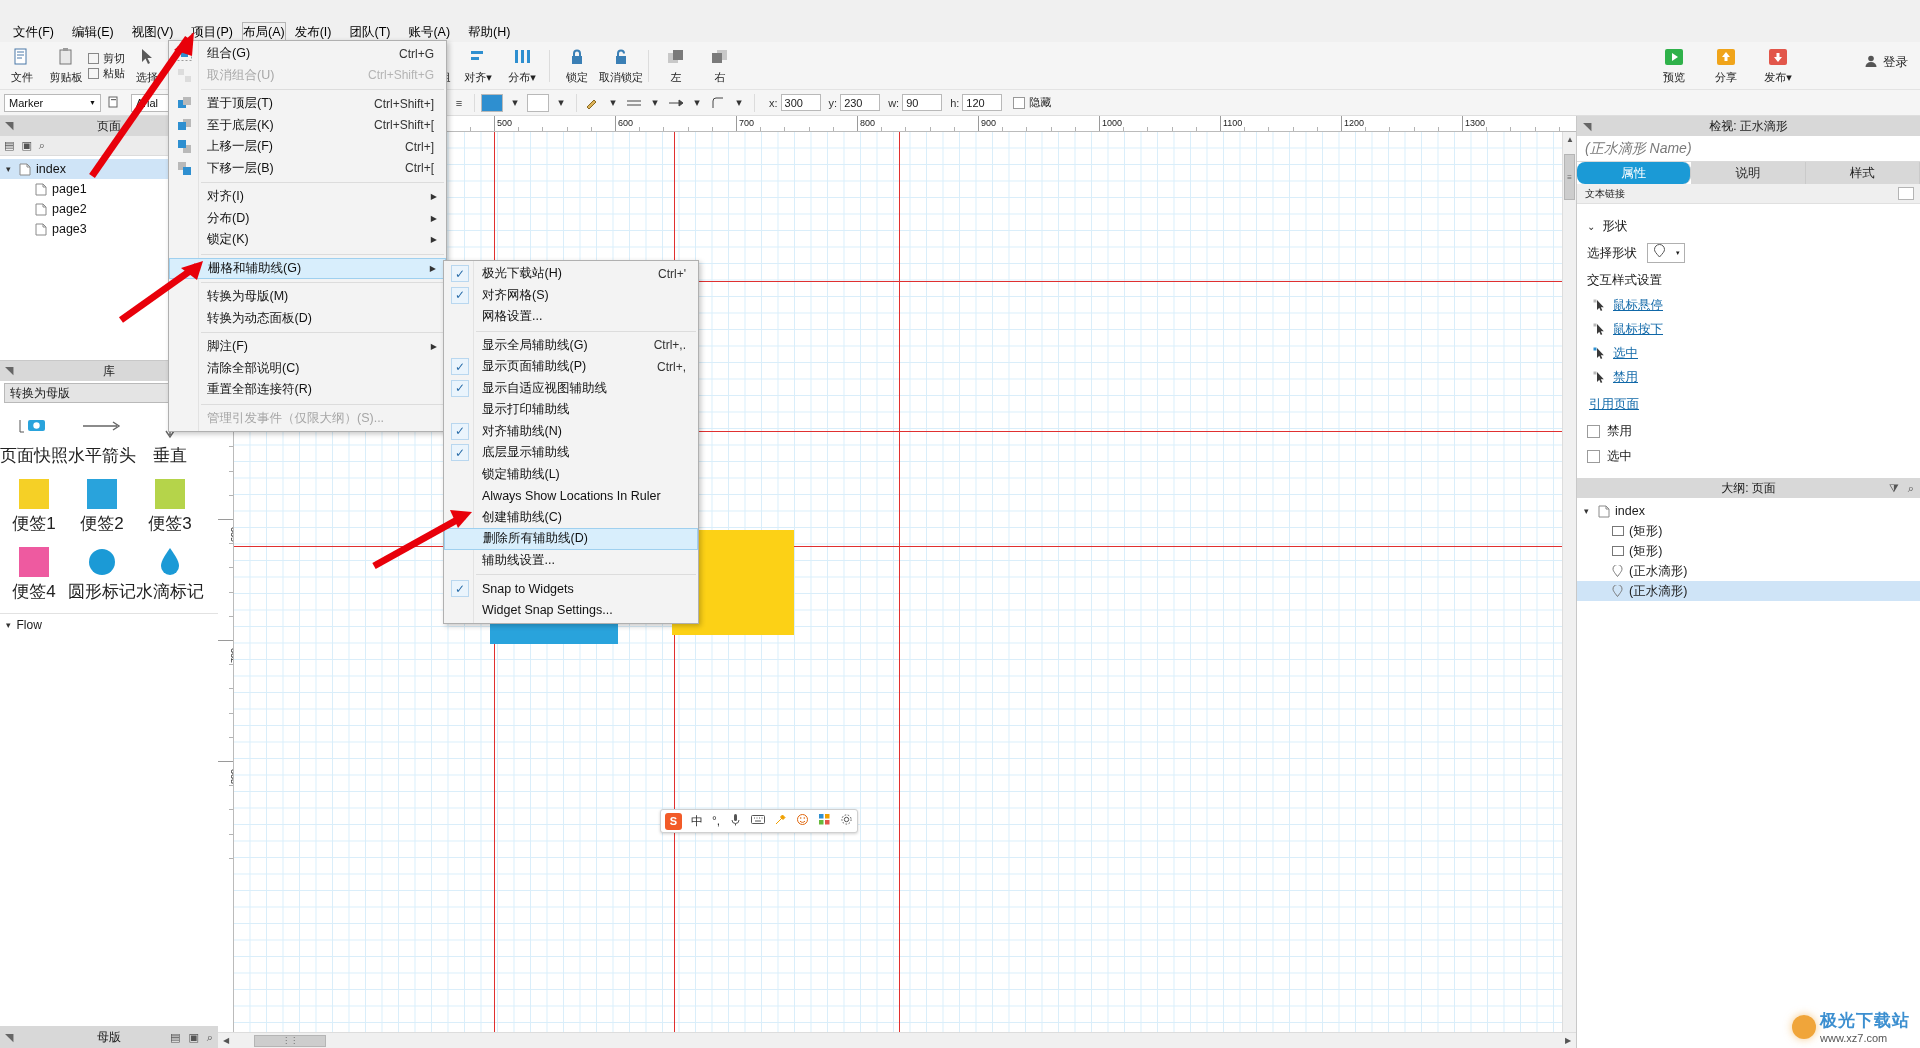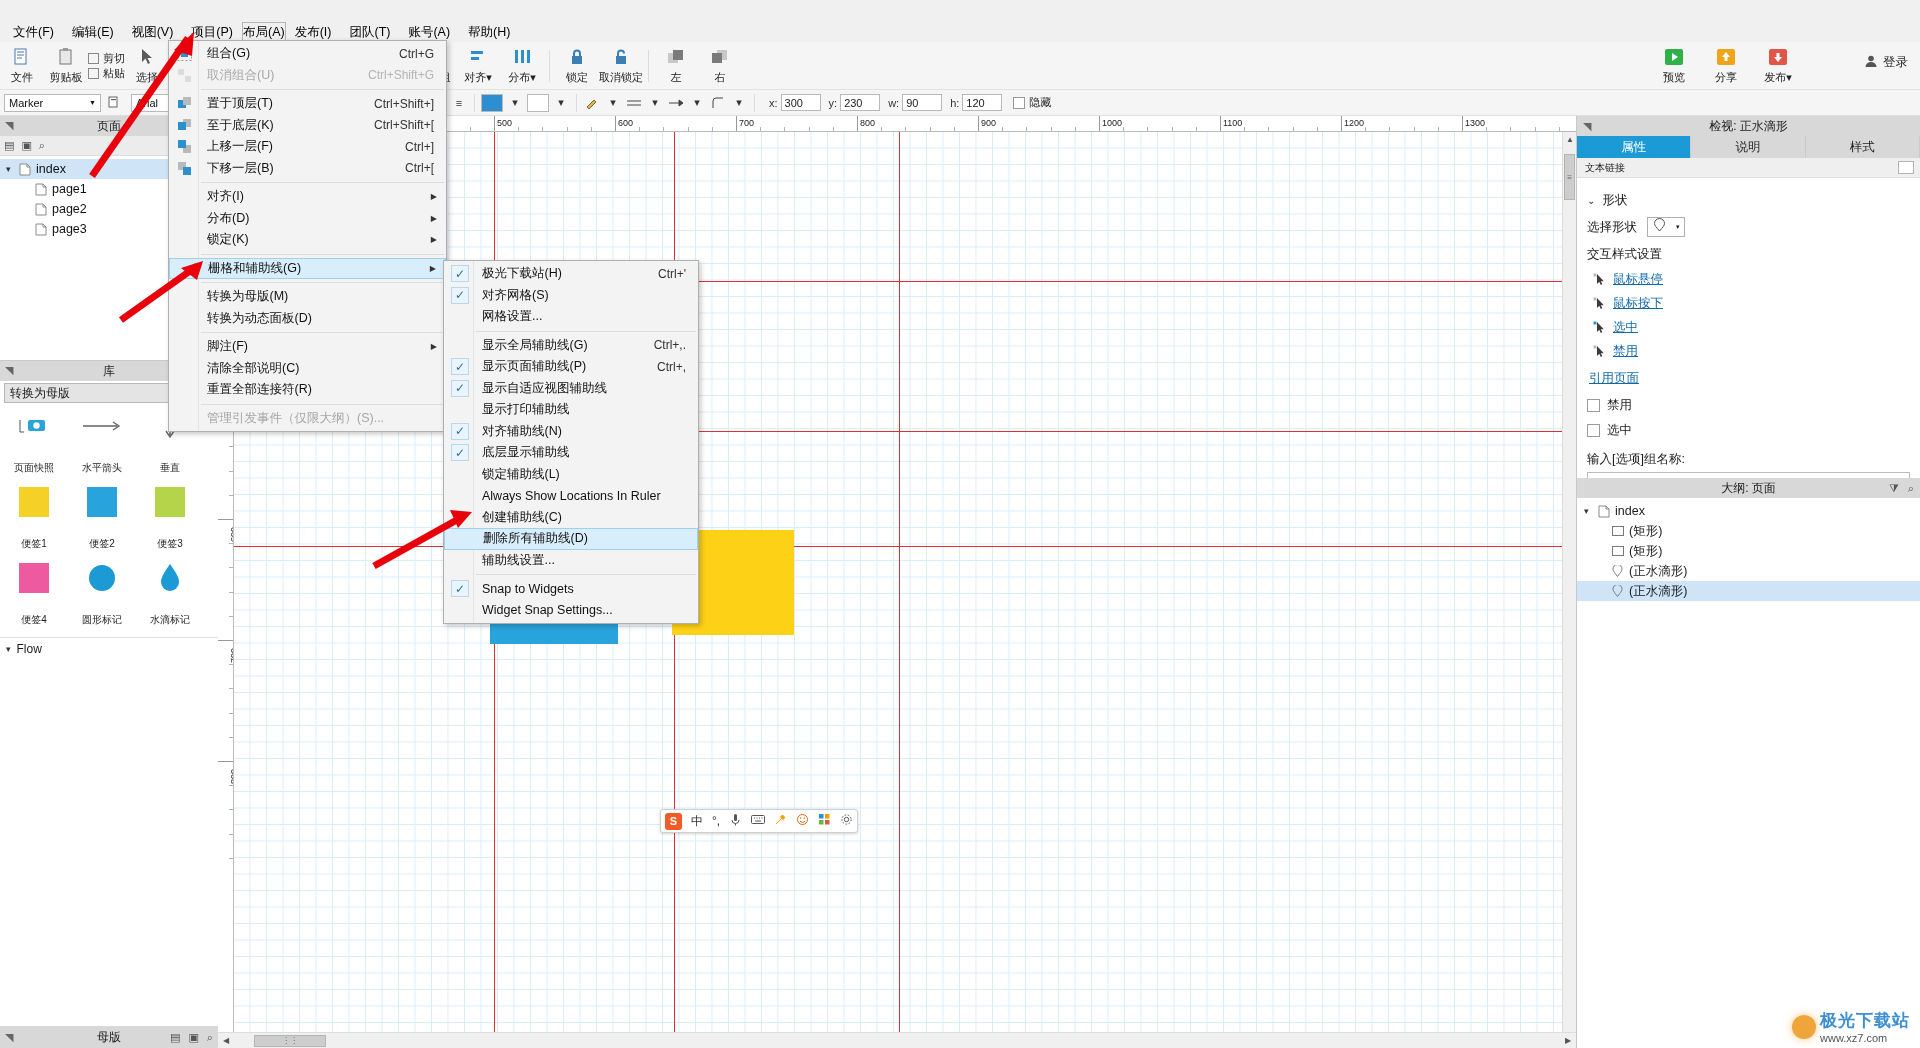--- a/index.html
+++ b/index.html
@@ -84,21 +84,21 @@
   .tree-row .ficon{ width:14px;height:14px;margin-right:4px;display:flex;align-items:center;justify-content:center;}
   .tree-row .label{ font-size:12.5px;color:#111;}
 
   .lib-panel{ position:absolute;left:0;top:244px;width:218px;bottom:0;background:#fff;border-top:1px solid #c8c8c8;}
   .lib-select{height:20px;margin:2px 4px;border:1px solid #b9b9b9;background:#e4e4e4;
     display:flex;align-items:center;padding-left:5px;font-size:12px;position:relative;}
   .lib-select .arrow{position:absolute;right:5px;font-size:8px;color:#444;}
   .lib-grid{display:flex;flex-wrap:wrap;padding:4px 0 0 0;}
   .lib-item{width:68px;display:flex;flex-direction:column;align-items:center;margin-bottom:10px;}
   .lib-thumb{height:34px;display:flex;align-items:center;justify-content:center;}
-  .lib-name{font-size:10px;color:#222;margin-top:18px;}
+  .lib-name{font-size:17px;color:#222;margin-top:1px;}
   .lib-sec{height:22px;display:flex;align-items:center;padding-left:6px;font-size:12px;border-top:1px solid #e2e2e2;}
   .lib-sec .caret{font-size:9px;margin-right:6px;color:#333;}
   .masters-bar{position:absolute;left:0;bottom:0;width:218px;height:22px;background:#d8d8d8;
     display:flex;align-items:center;justify-content:center;font-size:12px;}
   .masters-bar .tools{position:absolute;right:5px;display:flex;gap:8px;font-size:11px;color:#555;}
   .masters-bar .pin{position:absolute;left:5px;font-size:11px;color:#666;}
 
   
   .canvas-wrap{ position:absolute; left:218px; top:116px; right:344px; bottom:0; background:#eab308; }
   .ruler-top{ position:absolute;left:0;top:0;right:0;height:16px;background:#fff;border-bottom:1px solid #bbb;overflow:hidden;}
@@ -142,21 +142,21 @@
 
   
   .right-col{ position:absolute; right:0; top:116px; width:344px; bottom:0; background:#fff; border-left:1px solid #c8c8c8;}
   .insp-head{height:20px;background:#d8d8d8;display:flex;align-items:center;justify-content:center;font-size:12px;position:relative;}
   .insp-head .pin{position:absolute;left:6px;font-size:11px;color:#666;}
   .insp-name{height:26px;border-bottom:1px solid #dadada;display:flex;align-items:center;padding-left:8px;
     font-style:italic;font-size:14px;color:#7a7a7a;}
   .insp-tabs{display:flex;height:22px;}
   .insp-tab{flex:1;display:flex;align-items:center;justify-content:center;font-size:12.5px;
     background:#d8d8d8;color:#222;border-right:1px solid #cacaca;}
-  .insp-tab.active{background:#1b9ad6;color:#fff;}
+  .insp-tab.active{background:#1b9ad6;color:#fff;border-radius:8px;}
   .insp-sub{height:20px;background:#efefef;border-bottom:1px solid #e0e0e0;display:flex;align-items:center;padding-left:8px;font-size:10px;position:relative;}
   .insp-sub .box{position:absolute;right:6px;width:16px;height:13px;border:1px solid #b4b4b4;background:#fff;}
   .insp-body{padding:8px 10px;font-size:12.5px;}
   .sec-title{display:flex;align-items:center;margin:6px 0 8px 0;font-size:12.5px;}
   .sec-title .caret{font-size:10px;margin-right:7px;color:#333;}
   .row{display:flex;align-items:center;margin-bottom:9px;}
   .shape-pick{width:38px;height:20px;border:1px solid #b0b0b0;background:#fff;display:flex;
     align-items:center;justify-content:space-around;margin-left:10px;}
   .link{color:#1068a8;text-decoration:underline;font-size:12.5px;}
   .ilist{margin-left:4px;}
@@ -778,20 +778,23 @@
           <circle cx="6.5" cy="6.5" r="4.6" stroke="#555" fill="none" stroke-dasharray="1.6 1.6"></circle>
         </svg>
     </span>
   </div>
 
   <div class="right-col">
     <div class="insp-head">
       <span class="pin">◥</span>
       <span>检视: 正水滴形</span>
     </div>
+    <div class="insp-name">
+      <span>(正水滴形 Name)</span>
+    </div>
     <div class="insp-tabs" id="insp-tabs">
         <div class="insp-tab active">属性</div>
         <div class="insp-tab">说明</div>
         <div class="insp-tab">样式</div>
       </div>
     <div class="insp-sub">
       <span>文本链接</span>
       <span class="box"></span>
     </div>
     <div class="insp-body">

